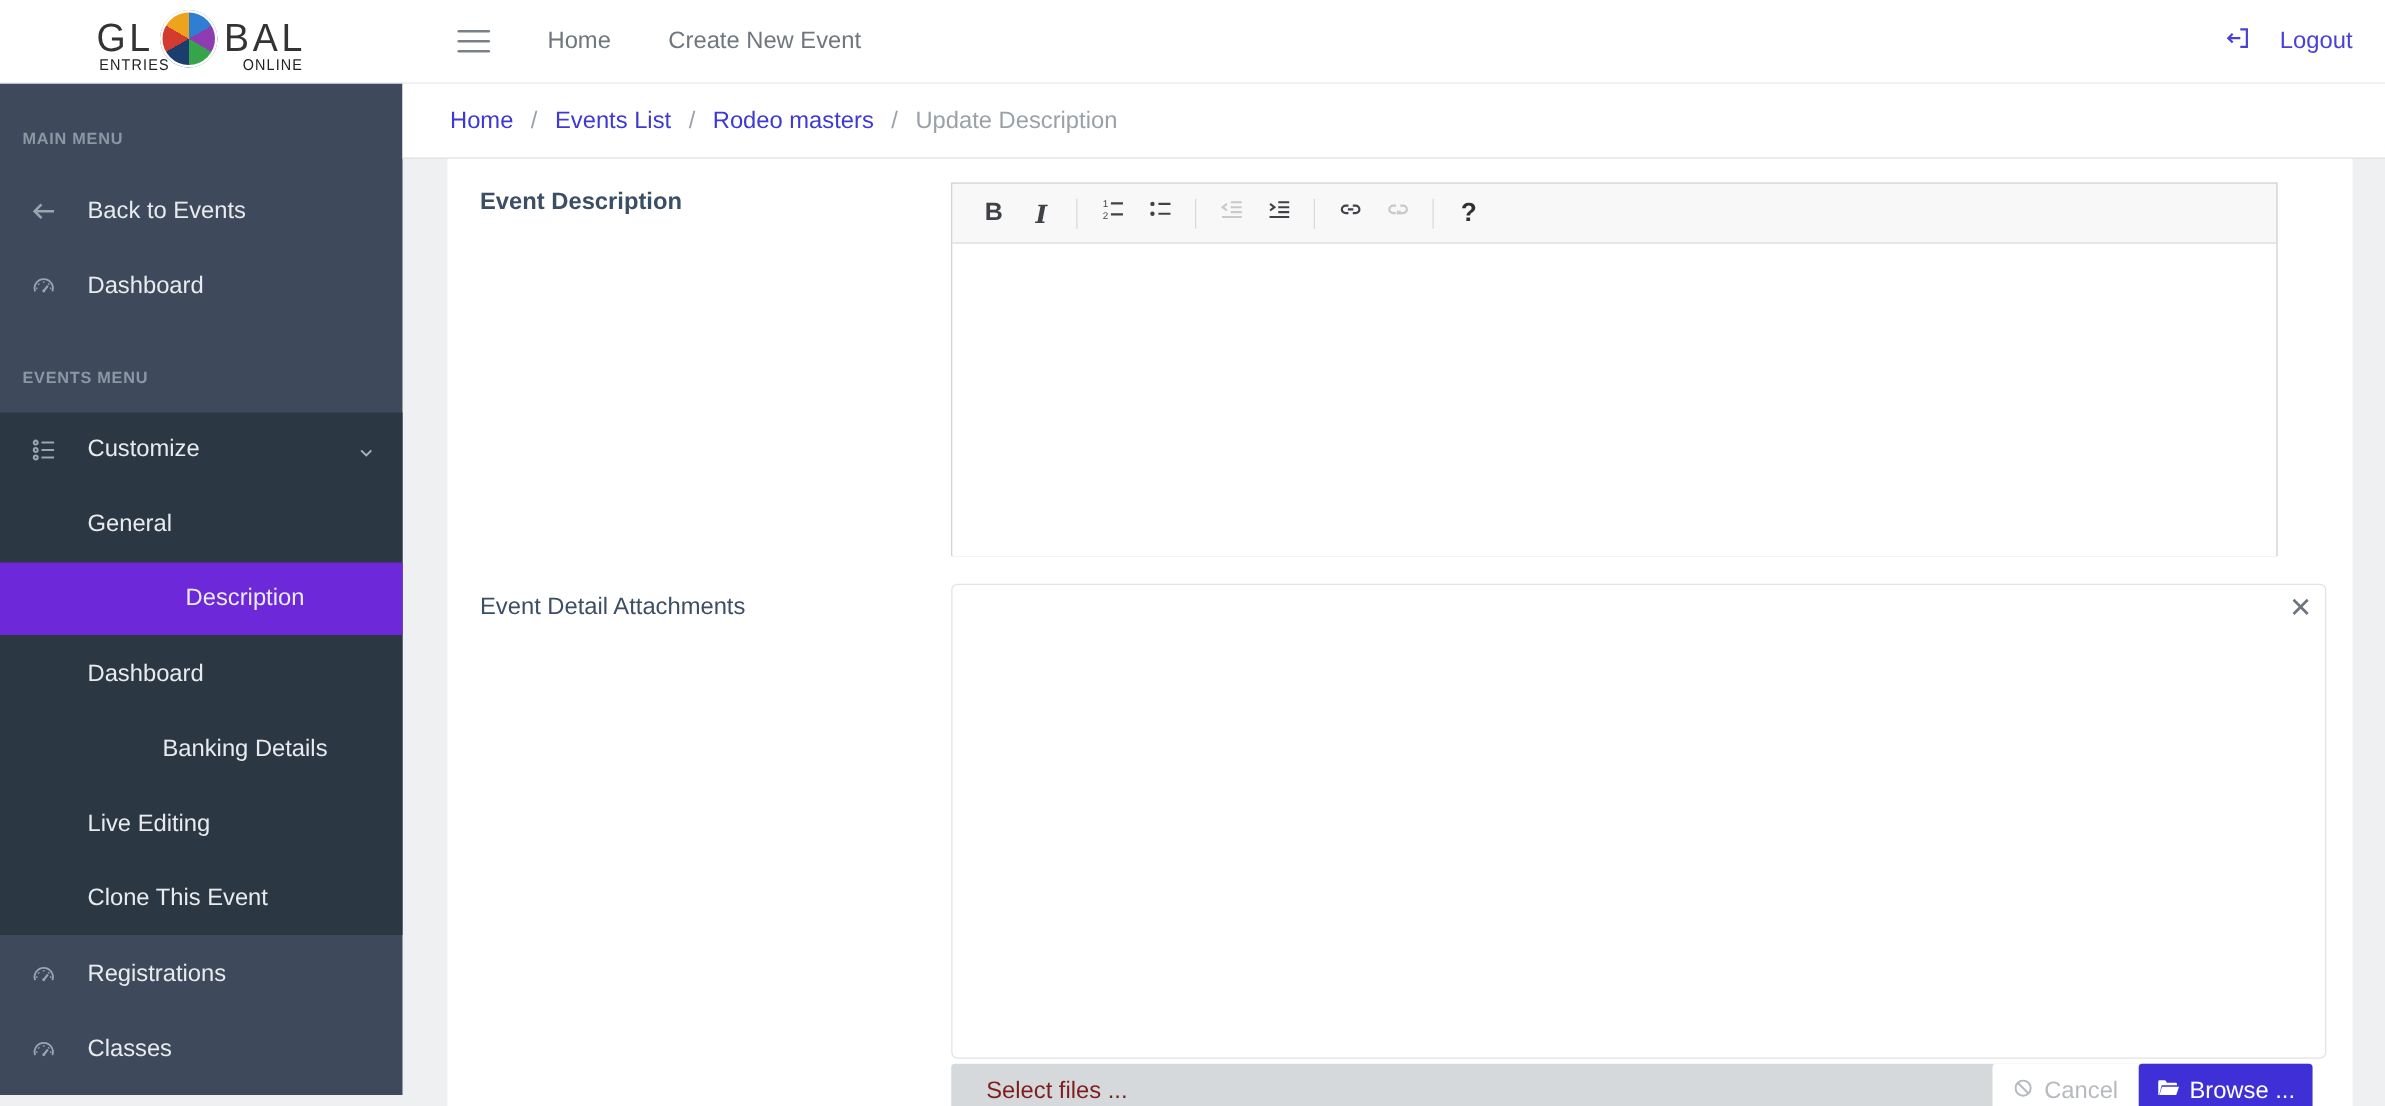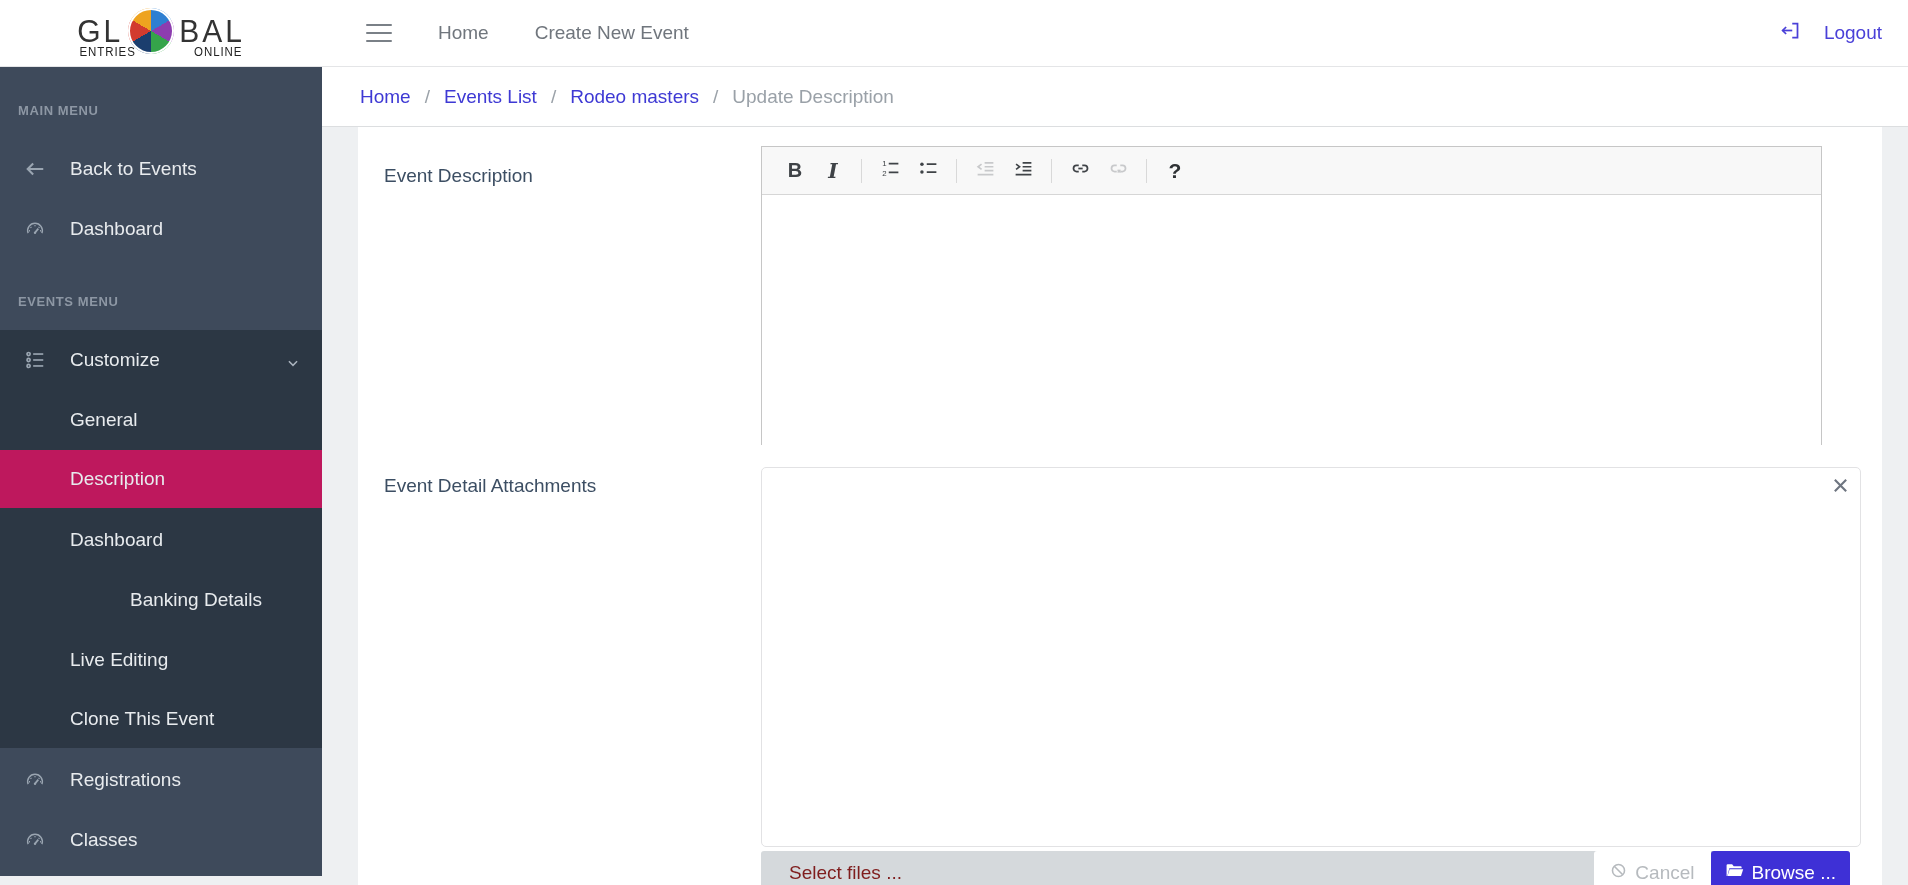--- a/index.html
+++ b/index.html
@@ -63,41 +63,41 @@
     position:absolute; left:0; width:322px; height:60px;
     display:flex; align-items:center; cursor:pointer; color:#e8ebee; font-size:19px;
   }
   .side-row .ico { position:absolute; left:24px; width:22px; height:22px; color:#9aa5b1; }
   .side-row .ico svg { width:22px; height:22px; }
   .side-row .lbl { margin-left:70px; }
   .submenu-block {
     position:absolute; left:0; top:263px; width:322px; height:418px;
     background:#2c3744;
   }
-  .side-row.active-row { background:#be185d; }
+  .side-row.active-row { background:#6d28d9;justify-content:center; }
   .chev { position:absolute; right:22px; width:14px; height:14px; color:#aab3be; }
   .chev svg { width:14px; height:14px; }
 
   
   .crumbbar {
     position:absolute; left:322px; top:67px; width:1586px; height:60px;
     background:#ffffff; border-bottom:1px solid #dcdee0;
     display:flex; align-items:center; padding-left:38px; font-size:19px;
   }
   .crumb { color:#3e39d4; cursor:pointer; }
   .crumb-sep { color:#9aa1a8; margin:0 14px; }
   .crumb-current { color:#9aa1a8; }
 
   
   .main-panel {
     position:absolute; left:358px; top:127px; width:1524px; height:758px;
     background:#ffffff;
   }
   .field-label { position:absolute; left:26px; font-size:19px; color:#3c4e63; }
-  #label-description { top:38px; }
+  #label-description { top:24px;font-weight:bold; }
   #label-attachments { top:348px; }
 
   
   .editor {
     position:absolute; left:403px; top:19px; width:1061px; height:299px;
     border:1px solid #c6c6c6; background:#fff;
   }
   .editor-toolbar {
     height:48px; background:#f8f8f8; border-bottom:1px solid #d6d6d6;
     display:flex; align-items:center; padding-left:16px; gap:4px;

